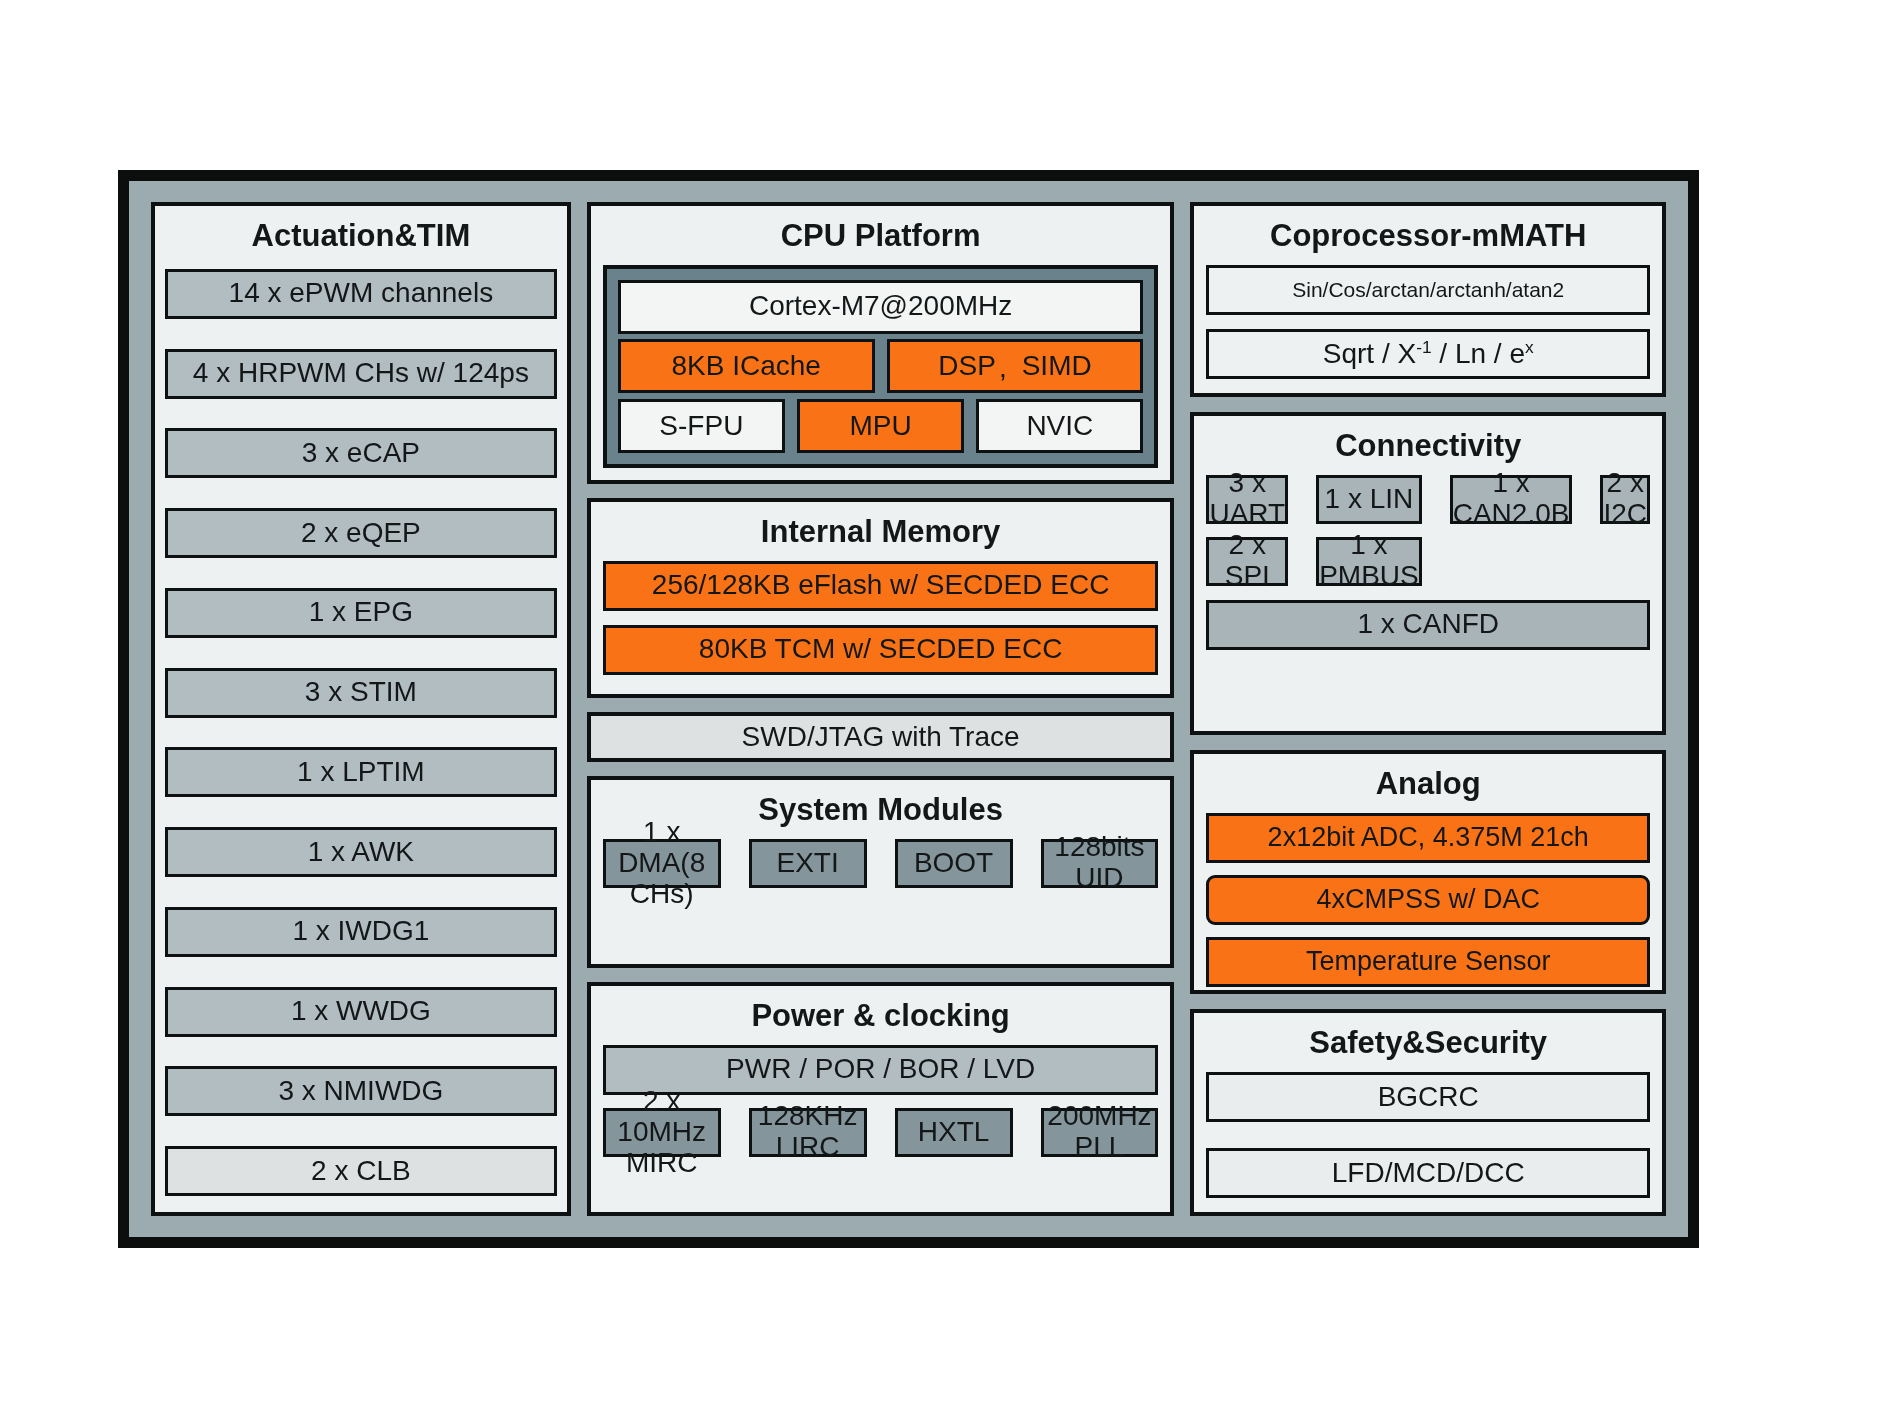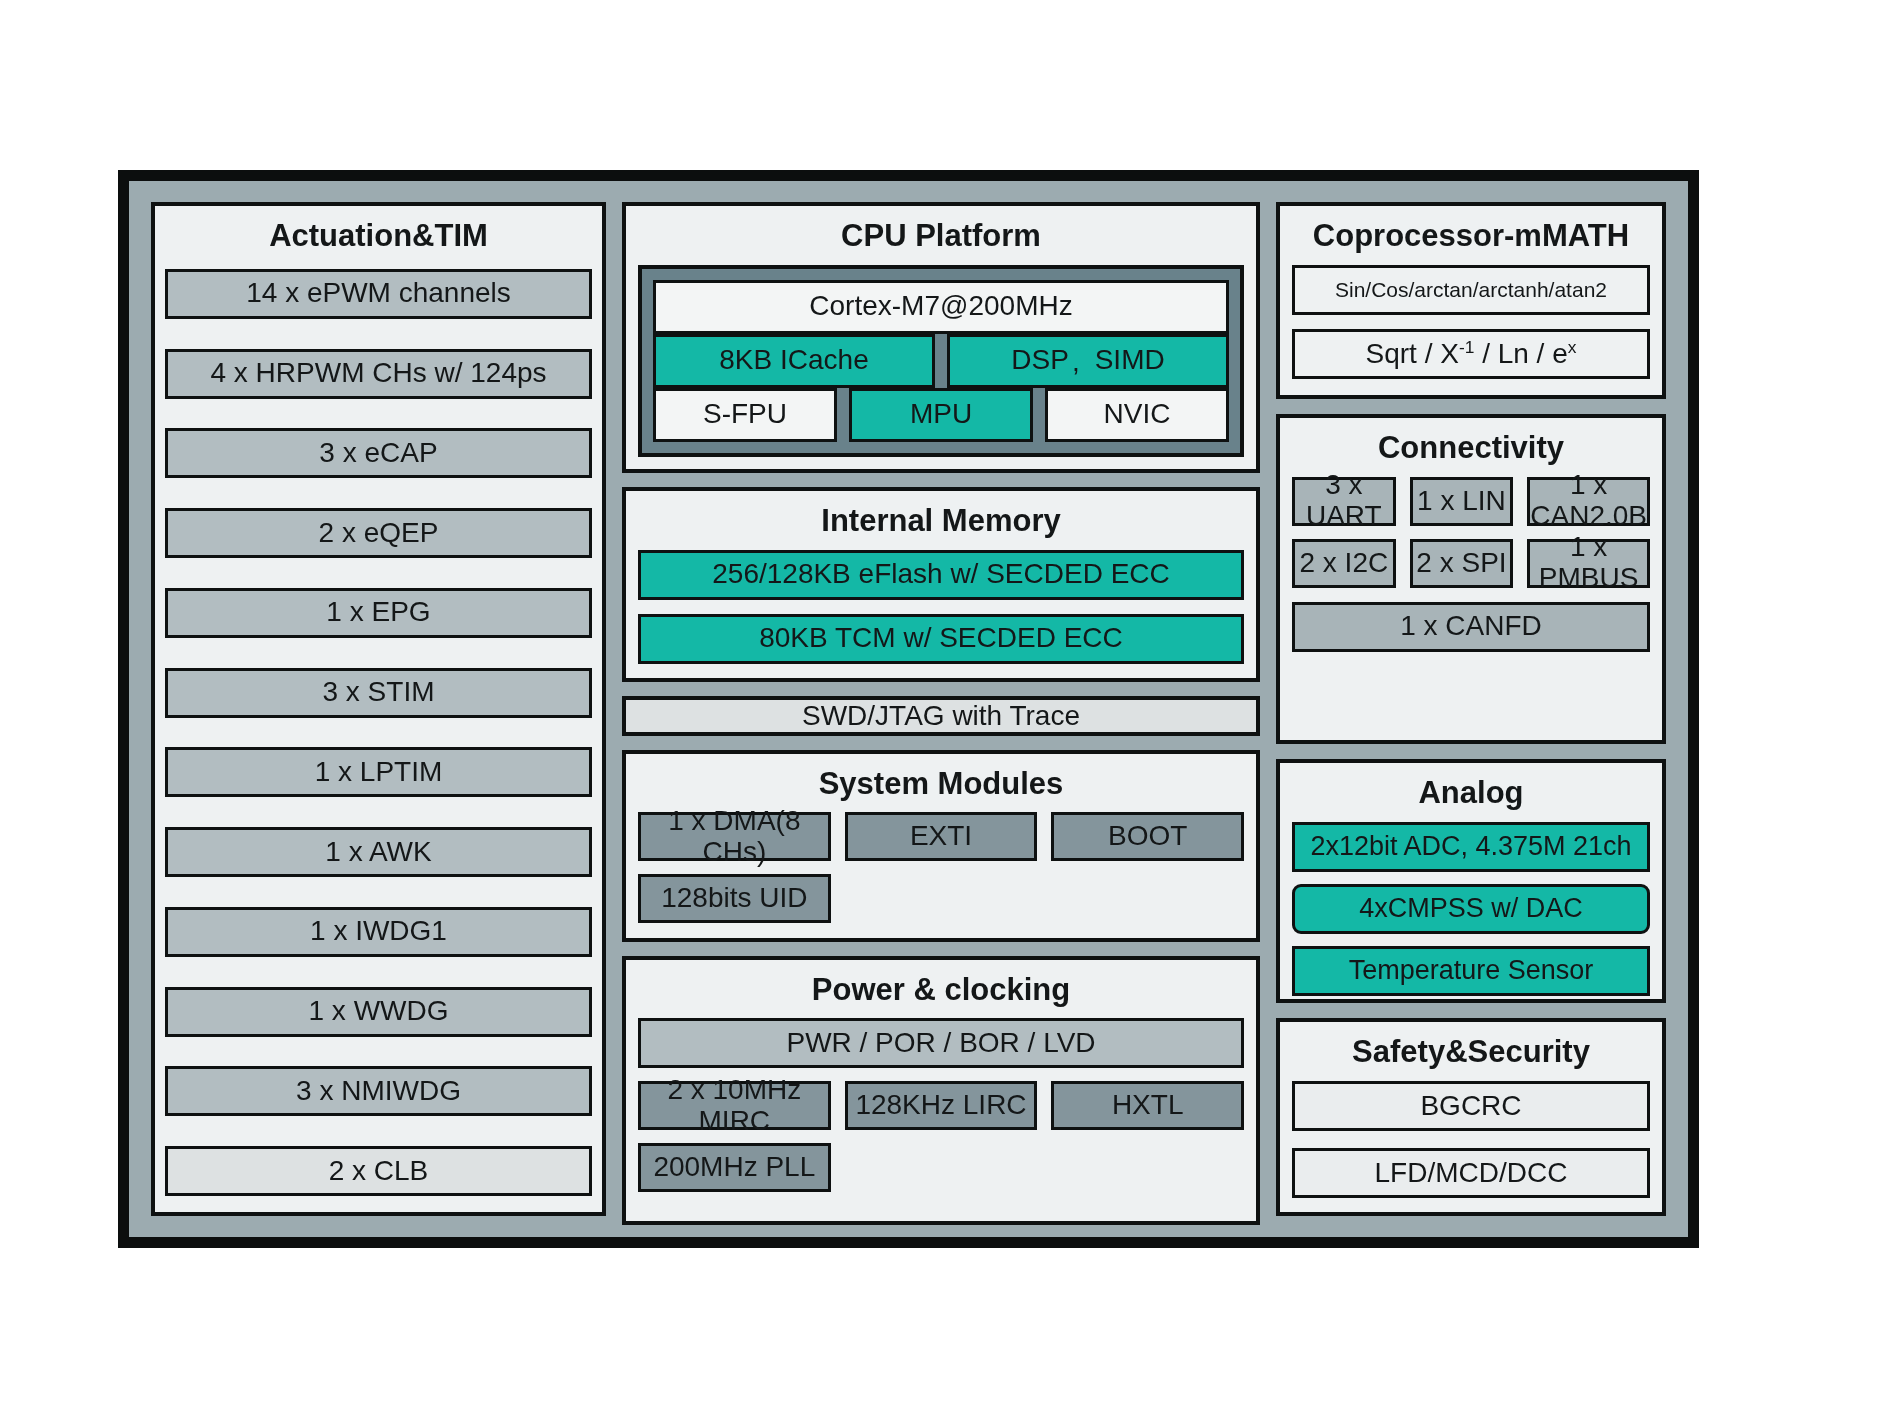--- a/index.html
+++ b/index.html
@@ -11,36 +11,36 @@
   .col-left{width:455px;}
   .col-mid{width:638px;display:flex;flex-direction:column;gap:14px;}
   .col-right{flex:1;display:flex;flex-direction:column;gap:15px;}
   .panel-title{font-weight:700;font-size:31px;text-align:center;padding:11px 6px 9px;line-height:1.25;}
   .box{border:3px solid #0e1111;box-sizing:border-box;display:flex;align-items:center;justify-content:center;
        font-size:28px;line-height:1.1;text-align:center;}
   .gray{background:#b2bdc1;}        
   .gray2{background:#a8b4b8;}       
   .dark{background:#84959c;}        
   .light{background:#dde1e2;}       
-  .lightbox{background:#14b8a6;}    
+  .lightbox{background:#f97316;}    
   .white{background:#f3f5f5;}       
   .paper{background:#eef1f2;}       
   .paper2{background:#eaedee;}      
   .items-fill{flex:1;display:flex;flex-direction:column;justify-content:space-between;padding:4px 10px 16px;}
   .items-fill .box{height:50px;}
   .cpu-container{flex:1;margin:0 12px 12px;background:#69828b;border:4px solid #0e1111;
                  padding:11px;display:flex;flex-direction:column;justify-content:space-between;}
   .cpu-row{display:flex;gap:12px;}
   .cpu-container .box{height:54px;}
   .cpu-row > .box{flex:1;}
   .vlist{display:flex;flex-direction:column;gap:14px;margin:0 12px 14px;}
   .vlist .box{height:50px;}
   .bar{height:50px;box-sizing:border-box;border:4px solid #0e1111;display:flex;align-items:center;
        justify-content:center;font-size:28px;}
-  .grid2{display:grid;grid-template-columns:1fr 1fr 1fr;gap:13px 14px;margin:0 12px 29px;}
+  .grid2{display:grid;grid-template-columns:1fr 1fr 1fr 1fr;gap:13px 28px;margin:0 12px 29px;}
   .grid2 .box{height:49px;}
   .mt{margin-top:13px;}
   .coproc-box{font-size:21px;}
   .linewrap{white-space:pre;}
   sup{font-size:0.62em;}
   .cjk-comma{margin:0 15px 0 3px;position:relative;top:2px;}
 </style>
 </head>
 <body>
 
@@ -151,21 +151,21 @@
         <div class="panel-title">Analog</div>
         <div class="vlist" style="gap:12px;">
           <div class="box lightbox" style="font-size:27px;">2x12bit ADC, 4.375M 21ch</div>
           <div class="box lightbox" style="font-size:27px;border-radius:9px;">4xCMPSS w/ DAC</div>
           <div class="box lightbox" style="font-size:27px;">Temperature Sensor</div>
         </div>
       </div>
 
       <div class="panel" style="flex:1;">
         <div class="panel-title">Safety&amp;Security</div>
-        <div class="vlist" style="gap:17px;flex:1;margin-bottom:14px;">
+        <div class="vlist" style="gap:26px;flex:1;margin-bottom:14px;">
           <div class="box paper2">BGCRC</div>
           <div class="box paper2">LFD/MCD/DCC</div>
         </div>
       </div>
 
     </div>
   </div>
 </div>
 
 </body></html>

